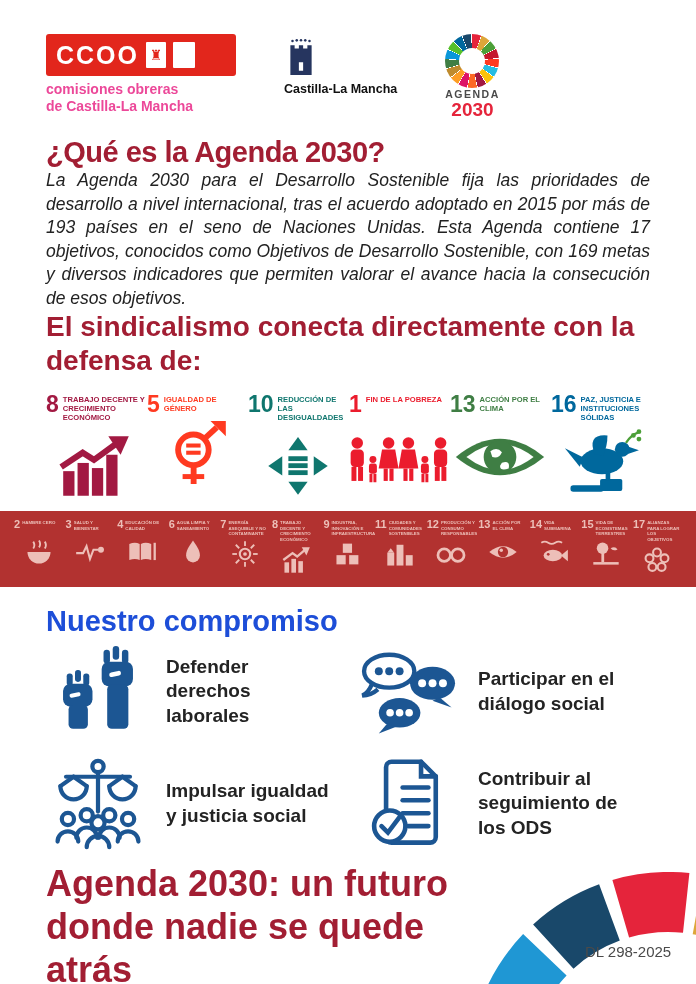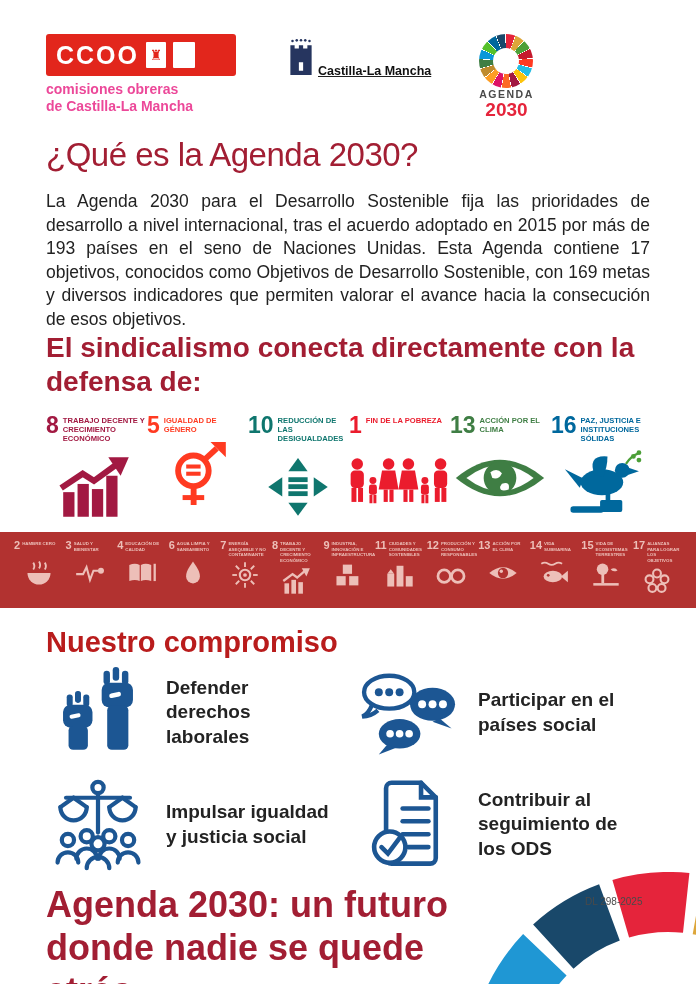--- a/index.html
+++ b/index.html
@@ -9,60 +9,60 @@
   .content { padding:34px 46px 0 46px; }
 
   
   .logos { display:flex; align-items:flex-start; gap:48px; height:80px; }
   .ccoo { display:flex; flex-direction:column; }
   .ccoo-box { display:flex; align-items:center; gap:7px; background:#e2261c; border-radius:3px; padding:6px 10px; width:190px; height:42px; }
   .ccoo-word { color:#fff; font-weight:bold; font-size:25px; letter-spacing:2px; line-height:1; }
   .ccoo-mini { background:#fff; width:20px; height:26px; border-radius:1px; display:flex; align-items:center; justify-content:center; color:#e2261c; font-size:14px; line-height:1; }
   .ccoo-blank { background:#fff; width:22px; height:26px; border-radius:1px; }
   .ccoo-sub { margin-top:5px; font-size:14px; font-weight:bold; color:#ec4899; line-height:1.2; }
-  .clm { display:flex; flex-direction:row; align-items:flex-end; padding-top:4px;text-decoration:underline; }
+  .clm { display:flex; flex-direction:column; align-items:flex-start; padding-top:4px; }
   .clm-label { margin-top:4px; font-size:12.5px; font-weight:bold; color:#111; white-space:nowrap; }
   .agenda { display:flex; flex-direction:column; align-items:center; }
   .agenda-wheel { position:relative; width:54px; height:54px; border-radius:50%; }
   .agenda-wheel::after { content:""; position:absolute; left:14px; top:14px; width:26px; height:26px; background:#fff; border-radius:50%; }
   .agenda-word { margin-top:0; font-size:10.5px; letter-spacing:1.5px; color:#4a4a4a; font-weight:bold; }
   .agenda-year { font-size:19px; font-weight:900; color:#e5243b; line-height:1; }
 
   
-  .main-title { margin-top:22px; font-size:33px; font-weight:400; color:#a21e33; letter-spacing:-0.5px; }
-  .intro { margin-top:16px; font-size:17.5px; line-height:1.345; text-align:justify; color:#222; }
+  .main-title { margin-top:22px; font-size:29px; font-weight:700; color:#a21e33; letter-spacing:-0.5px; }
+  .intro { font-size:17.5px; line-height:1.345; text-align:justify; color:#222;font-style:italic; }
   .section-h { font-size:28px; font-weight:800; color:#a21e33; line-height:1.22; width:620px; }
 
   
   .goals-row { margin-top:15px; display:flex; justify-content:space-between; }
   .goal { width:99px; }
   .goal-head { display:flex; gap:4px; align-items:flex-start; }
   .goal-num { font-size:23px; font-weight:900; line-height:0.95; }
   .goal-label { font-size:7.6px; font-weight:bold; line-height:1.25; text-transform:uppercase; padding-top:1px; }
   .goal-icon { height:72px; display:flex; align-items:center; justify-content:center; margin-top:6px; }
 
   
   .banner { margin-top:10px; width:696px; margin-left:-46px; background:#b23230; padding:8px 14px 10px 14px; display:flex; justify-content:space-between; }
   .mini { width:49px; color:#edbfb8; }
   .mini-head { display:flex; gap:2px; align-items:flex-start; min-height:16px; }
   .mini-num { font-size:11px; font-weight:900; line-height:1; }
   .mini-label { font-size:4.4px; font-weight:bold; line-height:1.3; text-transform:uppercase; padding-top:1px; }
   .mini-icon { height:34px; display:flex; align-items:center; justify-content:center; }
 
   
-  .comp-h { margin-top:18px; font-size:29px; font-weight:800; color:#b91c1c; }
+  .comp-h { margin-top:18px; font-size:29px; font-weight:800; color:#1d4ed8; }
   .comp-grid { margin-top:8px; display:grid; grid-template-columns:1fr 1fr; column-gap:20px; row-gap:12px;gap:20px; }
   .comp-item { display:flex; align-items:center; gap:16px; }
   .comp-icon { width:104px; height:92px; display:flex; align-items:center; justify-content:center; flex:0 0 104px; color:#1c5693; }
   .comp-label { font-size:19px; font-weight:600; color:#232323; line-height:1.3; }
 
   
   .footer-h { margin-top:12px; font-size:36px; font-weight:800; color:#a21e33; line-height:1.2; width:440px; }
   .footer-wheel-wrap { position:absolute; left:468px; top:872px; width:400px; height:400px; }
-  .dl-number { position:absolute; left:585px; top:896px; font-size:10px; color:#4a4a4a; }
+  .dl-number { position:absolute; left:585px; top:943px; font-size:15px; color:#4a4a4a; }
 </style>
 </head>
 <body>
 
 <div class="page">
   <div class="content">
 
     <div class="logos">
       <div class="ccoo">
         <div class="ccoo-box">
@@ -464,21 +464,21 @@
             <circle cx="74" cy="40" r="4.6" fill="#ffffff"></circle>
               <circle cx="86" cy="40" r="4.6" fill="#ffffff"></circle>
               <circle cx="98" cy="40" r="4.6" fill="#ffffff"></circle>
             <ellipse cx="48" cy="74" rx="24" ry="17" fill="currentColor"></ellipse>
             <polygon points="34,86 24,98 44,90" fill="currentColor"></polygon>
             <circle cx="37" cy="74" r="4.4" fill="#ffffff"></circle>
               <circle cx="48" cy="74" r="4.4" fill="#ffffff"></circle>
               <circle cx="59" cy="74" r="4.4" fill="#ffffff"></circle>
           </svg>
         </div>
-        <div class="comp-label">Participar en el países social</div>
+        <div class="comp-label">Participar en el diálogo social</div>
       </div>
 
       <div class="comp-item">
         <div class="comp-icon">
           <svg width="96" height="94" viewBox="0 0 100 100" fill="none" stroke="currentColor" stroke-width="4.5" stroke-linecap="round">
             <circle cx="50" cy="10" r="6"></circle>
             <line x1="50" y1="16" x2="50" y2="58"></line>
             <line x1="16" y1="21" x2="84" y2="21"></line>
             <line x1="24" y1="21" x2="10" y2="31"></line>
               <line x1="24" y1="21" x2="38" y2="31"></line>

